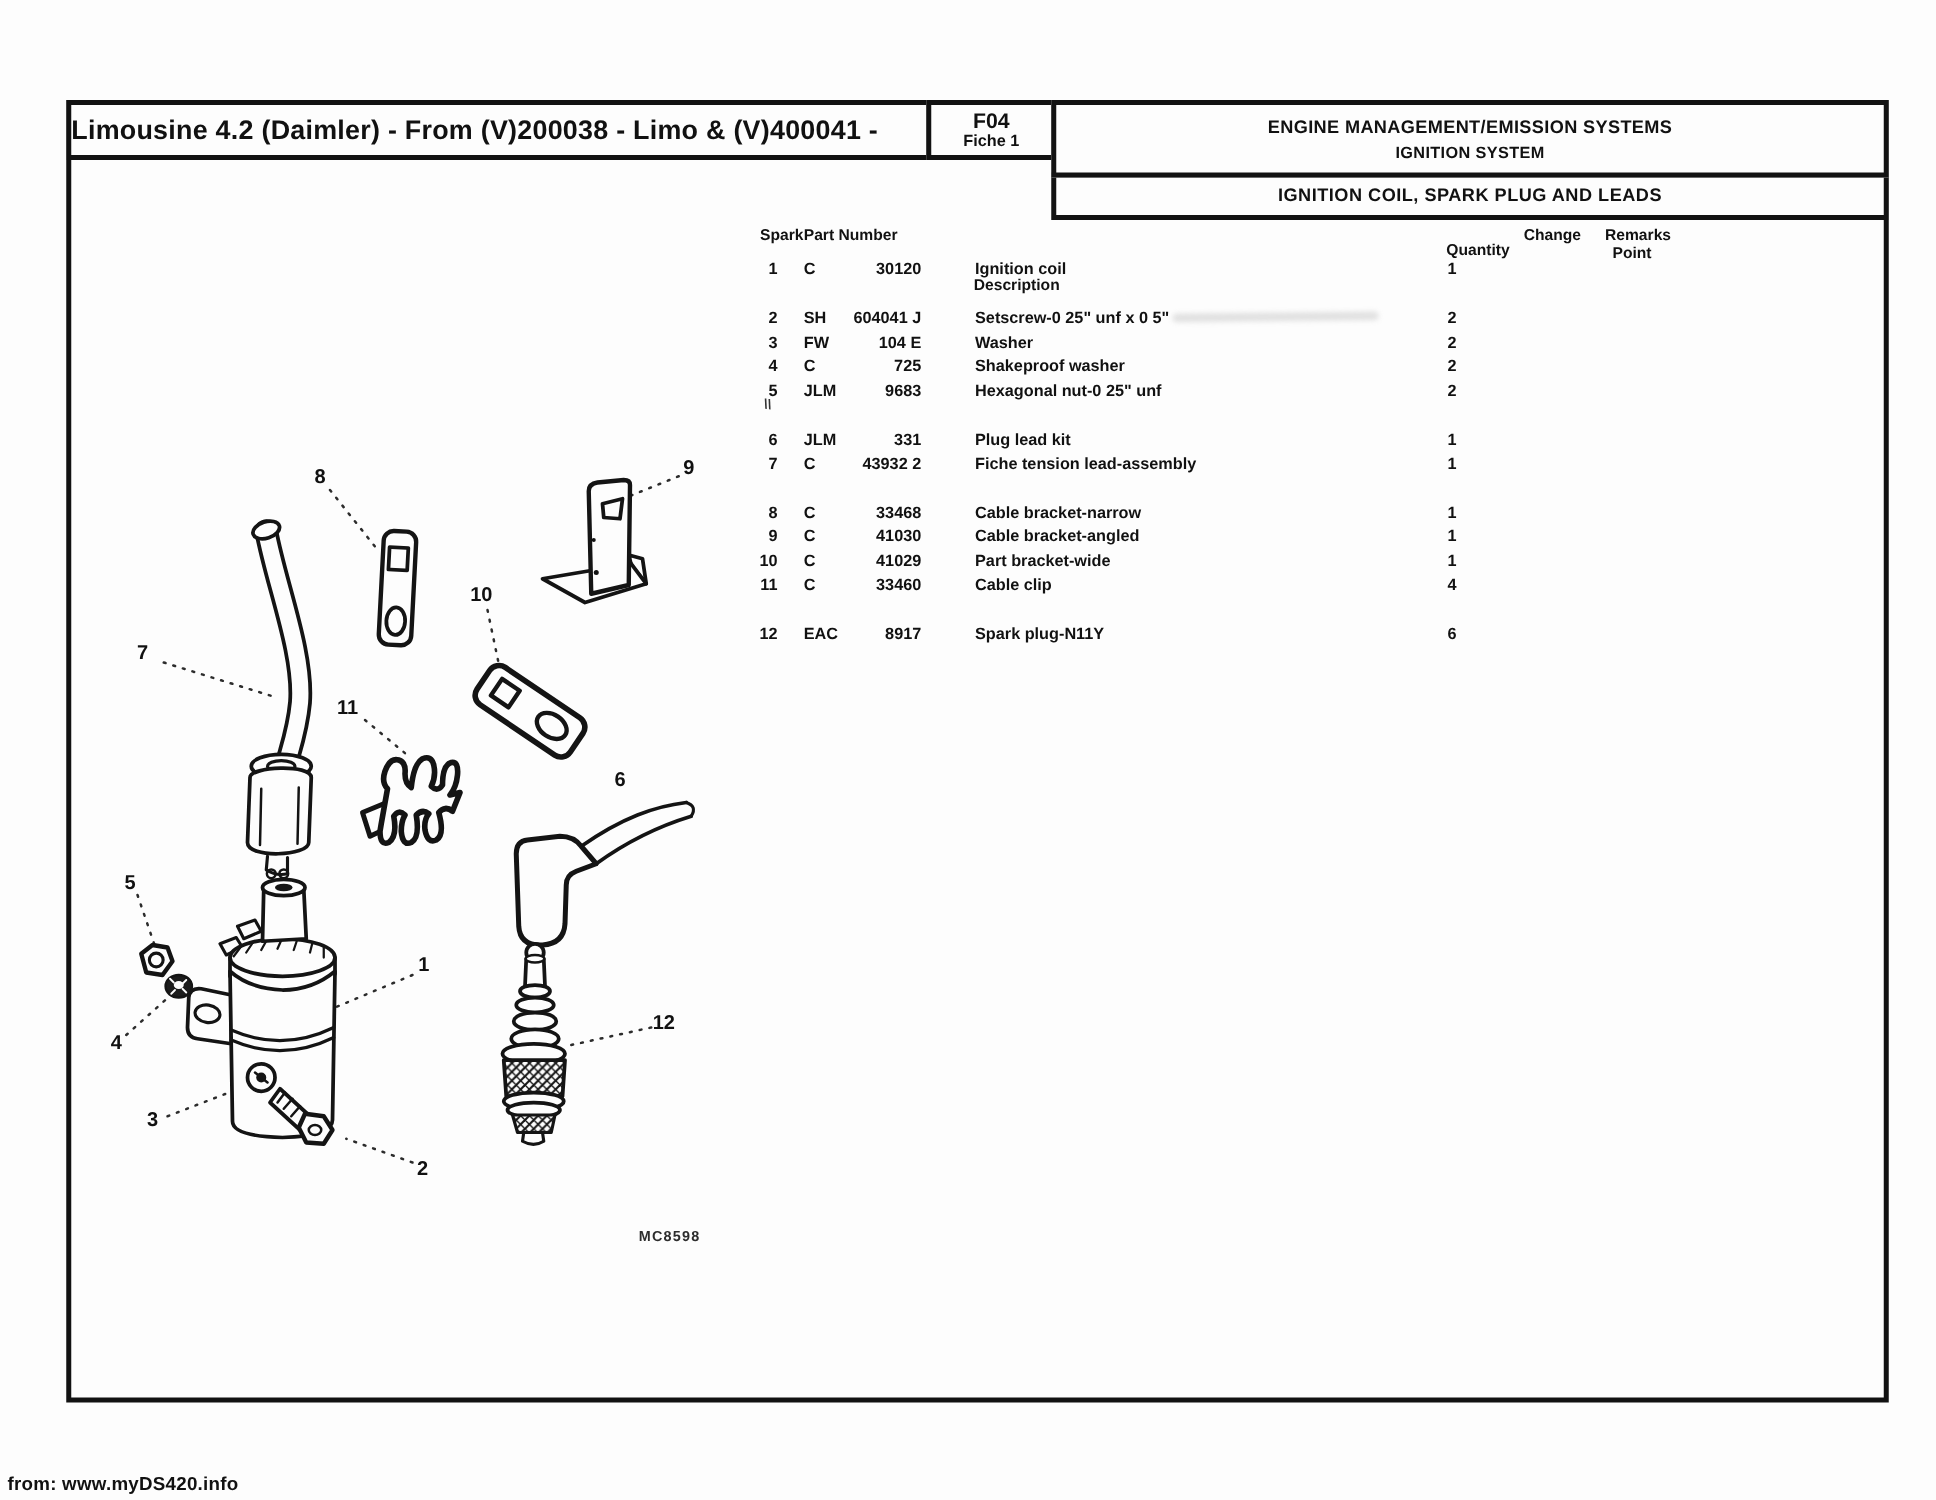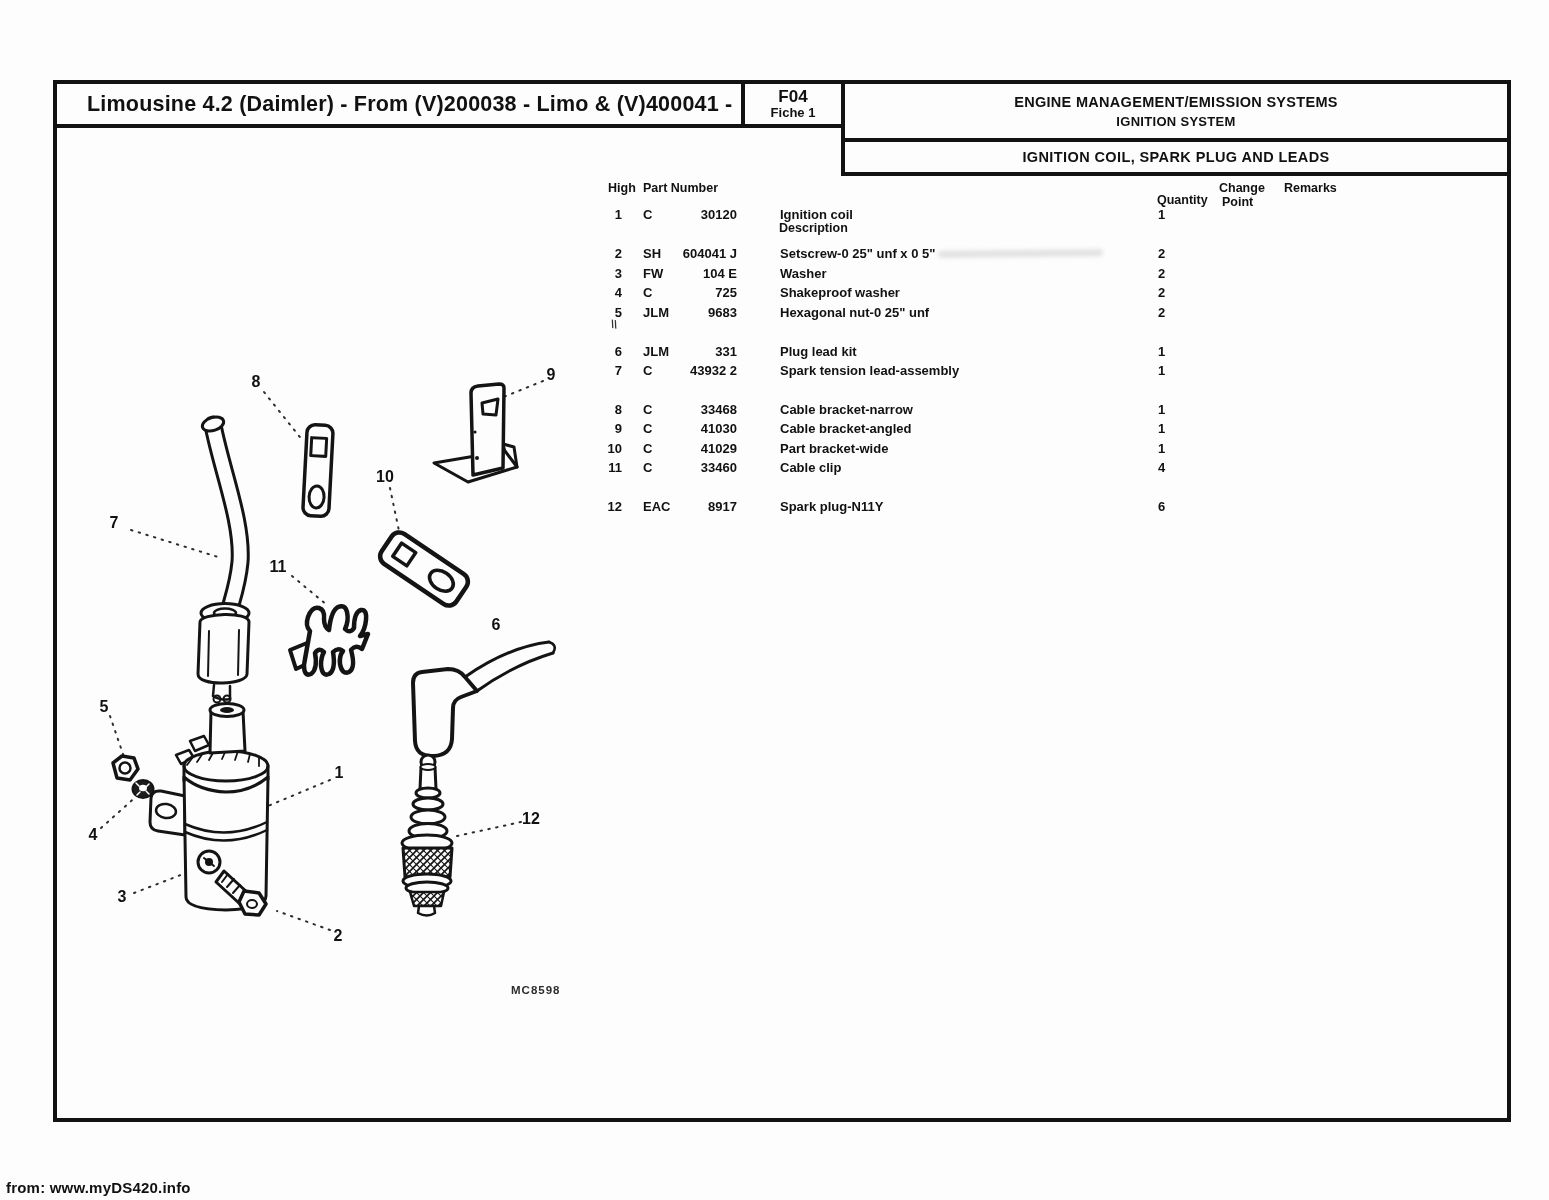--- a/index.html
+++ b/index.html
@@ -3,21 +3,21 @@
 <meta charset="utf-8">
 <style>
   html,body{margin:0;padding:0;background:#e8e8e8;}
   #page{position:relative;width:1549px;height:1200px;background:#fdfdfd;overflow:hidden;
         font-family:"Liberation Sans","DejaVu Sans",sans-serif;color:#111;}
   .abs{position:absolute;}
   
   .box{position:absolute;border:4px solid #121212;background:#fdfdfd;box-sizing:border-box;}
   #frame{left:53px;top:80px;width:1458px;height:1042px;}
   #title-box{left:53px;top:80px;width:692px;height:48px;display:flex;align-items:center;}
-  #title-box span{padding-left:30px;font-size:21.5px;font-weight:700;letter-spacing:.2px;white-space:nowrap;}
+  #title-box span{font-size:21.5px;font-weight:700;letter-spacing:.2px;white-space:nowrap;}
   #fiche-box{left:741px;top:80px;width:104px;height:48px;display:flex;flex-direction:column;
              align-items:center;justify-content:center;line-height:1.05;}
   #fiche-box .code{font-size:17px;font-weight:700;}
   #fiche-box .sheet{font-size:13px;font-weight:700;}
   #sys-box{left:841px;top:80px;width:670px;height:62px;display:flex;flex-direction:column;
            align-items:center;justify-content:center;gap:4px;}
   #sys-box .l1{font-size:14.5px;font-weight:700;letter-spacing:.3px;}
   #sys-box .l2{font-size:13px;font-weight:700;letter-spacing:.3px;}
   #section-box{left:841px;top:138px;width:670px;height:38px;display:flex;
                align-items:center;justify-content:center;}
@@ -56,26 +56,26 @@
     <span class="sheet">Fiche 1</span>
   </div>
   <div id="section-box" class="box">
     <span>IGNITION COIL, SPARK PLUG AND LEADS</span>
   </div>
   <div id="sys-box" class="box">
     <span class="l1">ENGINE MANAGEMENT/EMISSION SYSTEMS</span>
     <span class="l2">IGNITION SYSTEM</span>
   </div>
 
-  <div class="th" style="left:608px;top:181px;">High</div>
+  <div class="th" style="left:608px;top:181px;">Spark</div>
   <div class="th" style="left:643px;top:181px;">Part Number</div>
   <div class="th" style="left:779px;top:181px;margin-top:40px;">Description</div>
   <div class="th" style="left:1157px;top:193px;">Quantity</div>
   <div class="th" style="left:1219px;top:181px;">Change</div>
-  <div class="th" style="left:1222px;top:195px;text-align:center;">Point</div>
+  <div class="th" style="left:1290px;top:195px;text-align:center;">Point</div>
   <div class="th" style="left:1284px;top:181px;">Remarks</div>
 
   <div class="row" style="top:207px;">
     <span class="c-illus">1</span>
     <span class="c-prefix">C</span>
     <span class="c-num">30120</span>
     <span class="c-desc">Ignition coil</span>
     <span class="c-qty">1</span>
   </div>
   <div class="row" style="top:246px;">
@@ -111,21 +111,21 @@
     <span class="c-illus">6</span>
     <span class="c-prefix">JLM</span>
     <span class="c-num">331</span>
     <span class="c-desc">Plug lead kit</span>
     <span class="c-qty">1</span>
   </div>
   <div class="row" style="top:363px;">
     <span class="c-illus">7</span>
     <span class="c-prefix">C</span>
     <span class="c-num">43932 2</span>
-    <span class="c-desc">Spark tension lead-assembly</span>
+    <span class="c-desc">Fiche tension lead-assembly</span>
     <span class="c-qty">1</span>
   </div>
   <div class="row" style="top:402px;">
     <span class="c-illus">8</span>
     <span class="c-prefix">C</span>
     <span class="c-num">33468</span>
     <span class="c-desc">Cable bracket-narrow</span>
     <span class="c-qty">1</span>
   </div>
   <div class="row" style="top:421px;">

